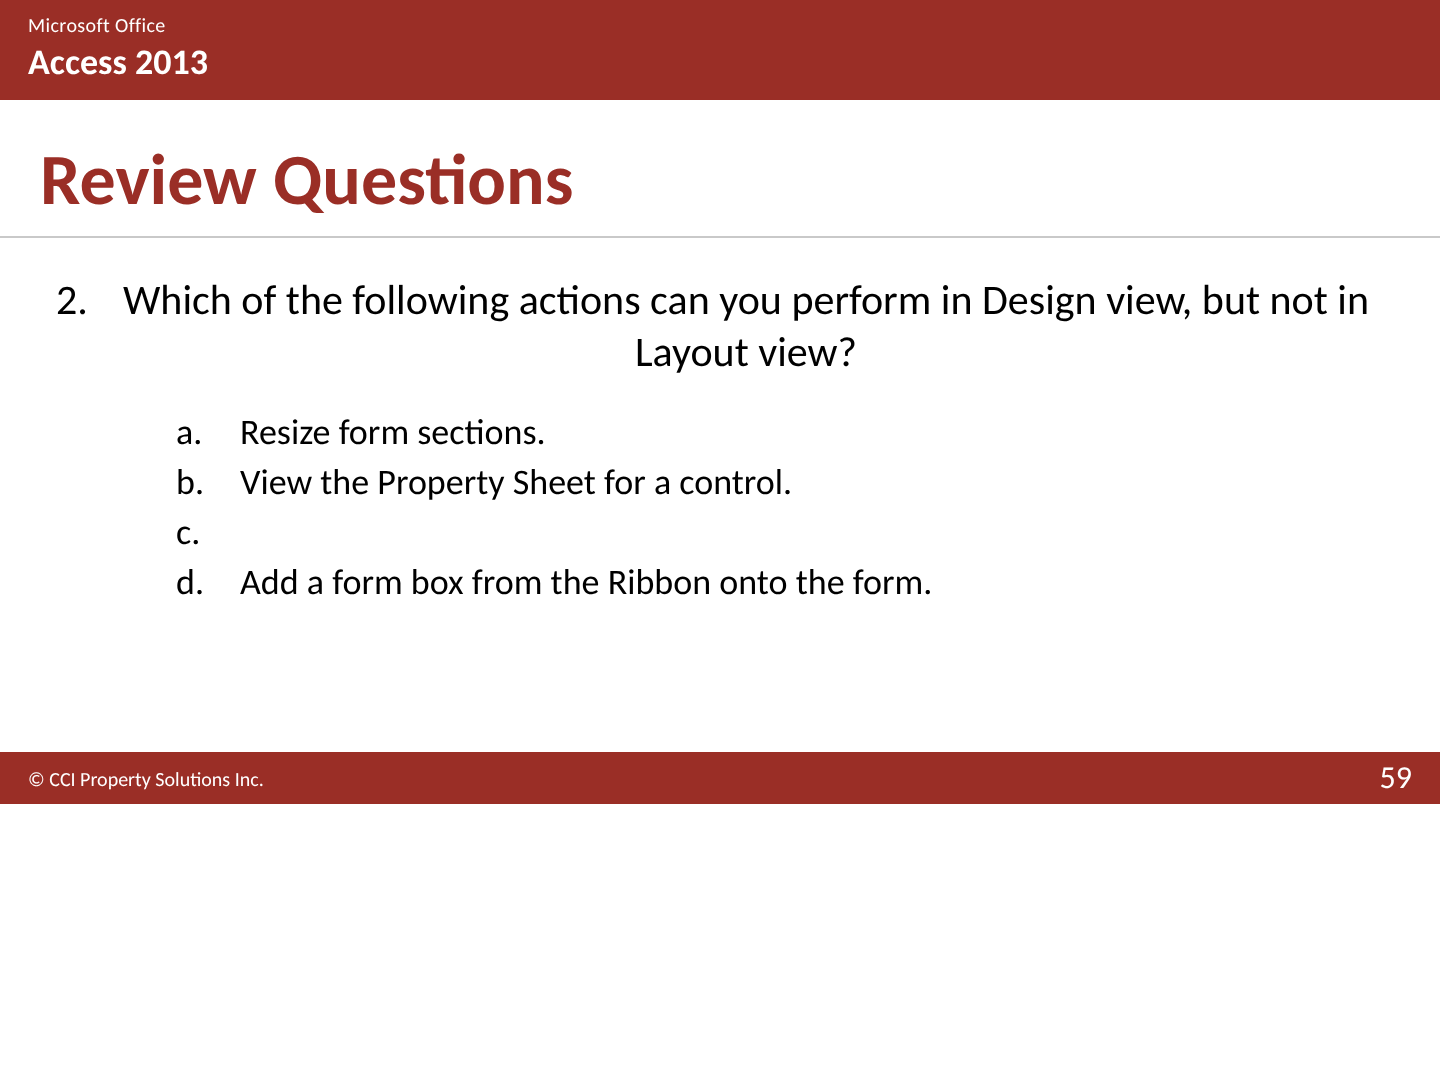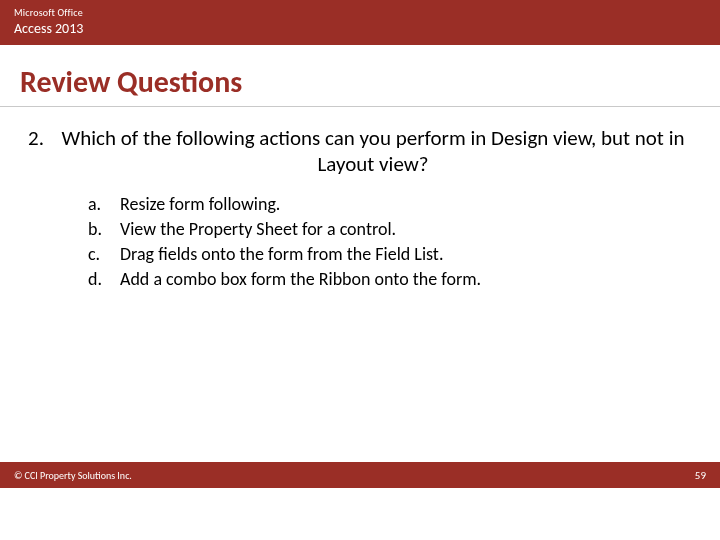--- a/index.html
+++ b/index.html
@@ -1,36 +1,36 @@
 <!DOCTYPE html>
 <html><head>
 <meta charset="utf-8">
 <style>
   * { margin: 0; padding: 0; box-sizing: border-box; }
   html, body { width: 720px; height: 540px; font-family: "Segoe UI", Calibri, Arial, sans-serif; background: #fff; color: #000; }
-  .slide { position: relative; width: 720px; height: 488px; background: #fff; }
+  .slide { position: relative; width: 720px; height: 402px; background: #fff; }
 
   .topbar { background: #9a2e26; color: #fff; padding: 6px 14px 8px 14px; }
   .topbar .line1 { font-size: 10px; font-weight: 400; letter-spacing: 0.2px; }
-  .topbar .line2 { font-size: 14px; font-weight: 400; margin-top: 1px; }
+  .topbar .line2 { font-size: 18px; font-weight: 700; margin-top: 1px; }
 
-  .title { color: #9a2e26; font-size: 30px; font-weight: 700; padding: 18px 20px 6px 20px; }
+  .title { color: #9a2e26; font-size: 36px; font-weight: 700; padding: 18px 20px 6px 20px; }
   .rule { height: 1px; background: #c9c9c9; margin: 0 0 18px 0; }
 
   .body { padding: 0 28px; }
   .q { display: flex; font-size: 21px; line-height: 1.25; }
   .q .num { width: 26px; flex: 0 0 26px; }
   .q .text { flex: 1; text-align: center; }
 
   .opts { margin: 14px 0 0 60px; font-size: 18px; line-height: 1.4; }
   .opt { display: flex; }
   .opt .letter { width: 32px; flex: 0 0 32px; }
 
   .footer { position: absolute; left: 0; right: 0; bottom: 0; height: 26px; background: #9a2e26; color: #fff; display: flex; align-items: center; justify-content: space-between; padding: 0 14px; font-size: 10px; }
-  .footer .page { font-size: 11px; }
+  .footer .page { font-size: 16px; }
 </style>
 </head>
 <body>
 
 <div class="slide">
 
   <div class="topbar">
     <div class="line1">Microsoft Office</div>
     <div class="line2">Access 2013</div>
   </div>
@@ -40,33 +40,32 @@
 
   <div class="body">
     <div class="q">
       <div class="num">2.</div>
       <div class="text">Which of the following actions can you perform in Design view, but not in Layout view?</div>
     </div>
 
     <div class="opts">
       <div class="opt">
         <div class="letter">a.</div>
-        <div>Resize form following.</div>
+        <div>Resize form sections.</div>
       </div>
       <div class="opt">
         <div class="letter">b.</div>
         <div>View the Property Sheet for a control.</div>
       </div>
       <div class="opt">
         <div class="letter">c.</div>
-        <div>Drag fields onto the form from the Field List.</div>
       </div>
       <div class="opt">
         <div class="letter">d.</div>
-        <div>Add a combo box form the Ribbon onto the form.</div>
+        <div>Add a form box from the Ribbon onto the form.</div>
       </div>
     </div>
   </div>
 
   <div class="footer">
     <div>© CCI Property Solutions Inc.</div>
     <div class="page">59</div>
   </div>
 
 </div>

